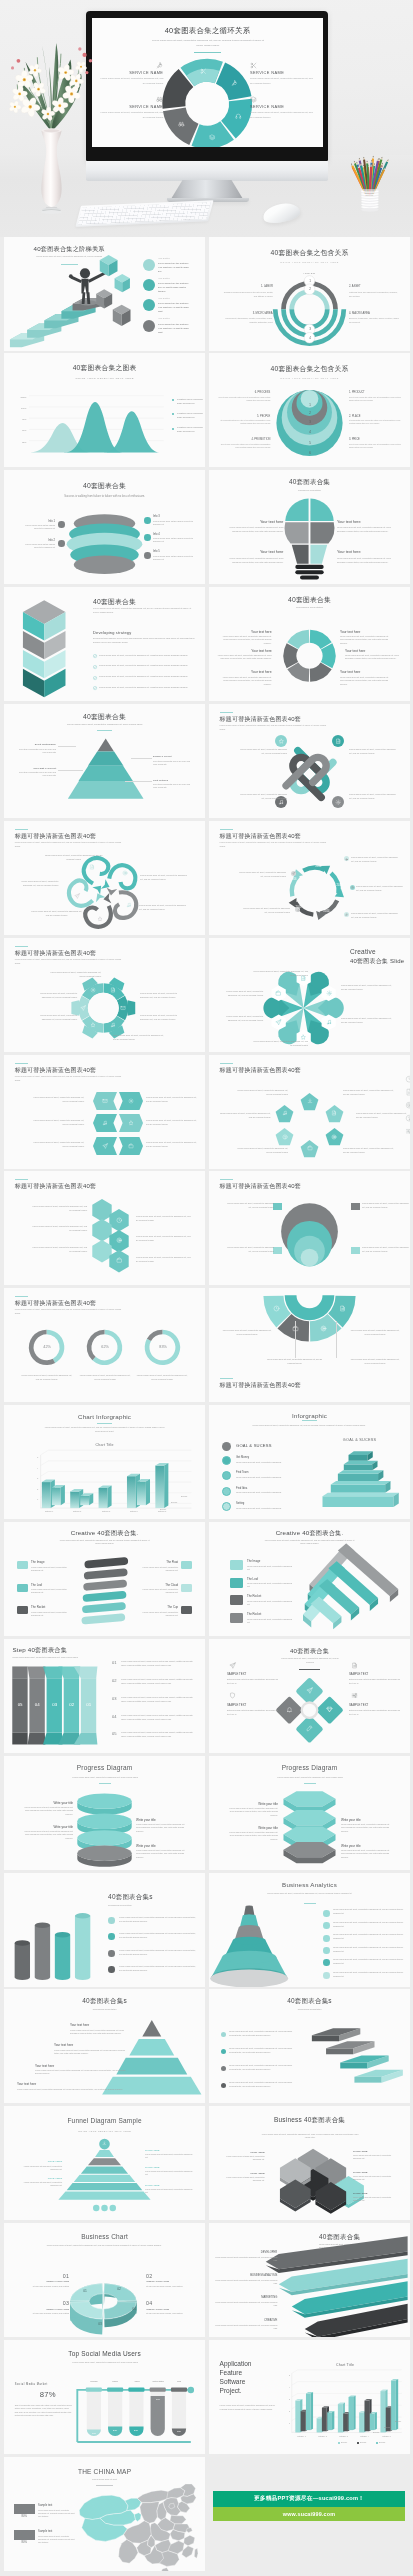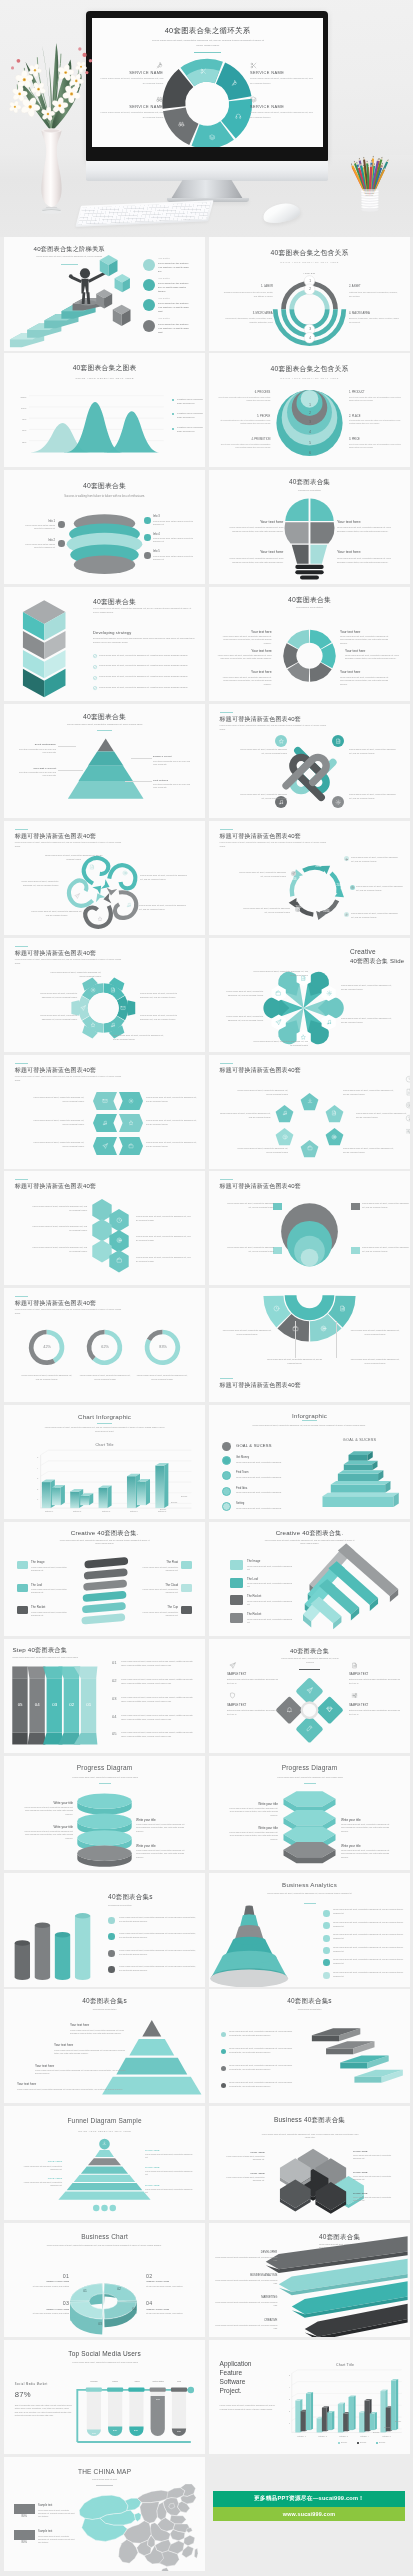--- a/index.html
+++ b/index.html
@@ -1954,21 +1954,21 @@
         <div style="position:absolute;left:4.7px;top:56px;width:64px;font-size:1.9px;color:#a2a2a2;text-align:right;line-height:1.7;">Lorem ipsum dolor sit amet consectetur adipiscing elit, sed diam nonummy nibh.</div>
         <div style="position:absolute;left:8.3px;top:73px;width:60px;font-size:2.7px;color:#55585a;text-align:right;line-height:1.3;">MARKETING</div>
         <div style="position:absolute;left:4.7px;top:78px;width:64px;font-size:1.9px;color:#a2a2a2;text-align:right;line-height:1.7;">Lorem ipsum dolor sit amet consectetur adipiscing elit, sed diam nonummy nibh.</div>
         <div style="position:absolute;left:8.3px;top:96px;width:60px;font-size:2.7px;color:#55585a;text-align:right;line-height:1.3;">CREATIVE</div>
         <div style="position:absolute;left:4.7px;top:101px;width:64px;font-size:1.9px;color:#a2a2a2;text-align:right;line-height:1.7;">Lorem ipsum dolor sit amet consectetur adipiscing elit, sed diam nonummy nibh.</div>
       </div>
 <div class="slide" style="left:4.1px;top:2340px;">
         <div style="position:absolute;left:0px;top:9.5px;width:201px;font-size:6.5px;color:#4a4c4e;text-align:center;letter-spacing:0.2px;">Top Social Media Users</div>
         <div style="position:absolute;left:30px;top:21px;width:142px;font-size:2.1px;color:#a2a2a2;text-align:center;line-height:1.5;">Lorem ipsum dolor amet, consectetur adipiscing elit. Proin cursus ligula</div>
         <div style="position:absolute;left:10.6px;top:43px;width:56px;font-size:2.6px;color:#55585a;text-align:left;letter-spacing:0.2px;letter-spacing:0.5px;">Social Media Market</div>
-        <div style="position:absolute;left:10.6px;top:50px;width:41px;font-size:7.7px;color:#55585a;text-align:left;letter-spacing:0.2px;">87%</div>
+        <div style="position:absolute;left:10.6px;top:50px;width:41px;font-size:7.7px;color:#55585a;text-align:right;letter-spacing:0.2px;">87%</div>
         <div style="position:absolute;left:10.6px;top:64px;width:58px;font-size:1.9px;color:#a2a2a2;text-align:left;line-height:1.75;">Sed ut perspiciatis unde omnis iste natus error sit volup tatem accus antium dolor emque laudantium, cum, totam rem aperiam, eaque ipsa quae ab illo inventore very iatis et quasi architecto beatae vitae dicta sunt explicabo.   Sed ut perspic iatis unde.</div>
         <svg viewBox="0 0 340 192" width="201" height="114" style="position:absolute;left:0;top:0;">
           <path d="M124,172 L124,84 L316,84" stroke="#6ec7c3" stroke-width="3.2" fill="none"></path>
           <path d="M124,172 L316,172" stroke="#6ec7c3" stroke-width="3.2" fill="none"></path>
           <circle cx="316" cy="84" r="5.5" fill="#6ec7c3"></circle>
           <path d="M140,86 L140,150 a12.0,12.0 0 0 0 24,0 L164,86 Z" fill="#efefef"></path>
           <path d="M140,150.8 L140,150 a12.0,12.0 0 0 0 24,0 L164,150.8 Z" fill="#a7ddda"></path>
           <rect x="138.4" y="80" width="27.2" height="7" rx="1.6" fill="#8ad3cf"></rect>
           <path d="M176,86 L176,150 a12.0,12.0 0 0 0 24,0 L200,86 Z" fill="#efefef"></path>
           <path d="M176,145.9 L176,150 a12.0,12.0 0 0 0 24,0 L200,145.9 Z" fill="#56bdb8"></path>

